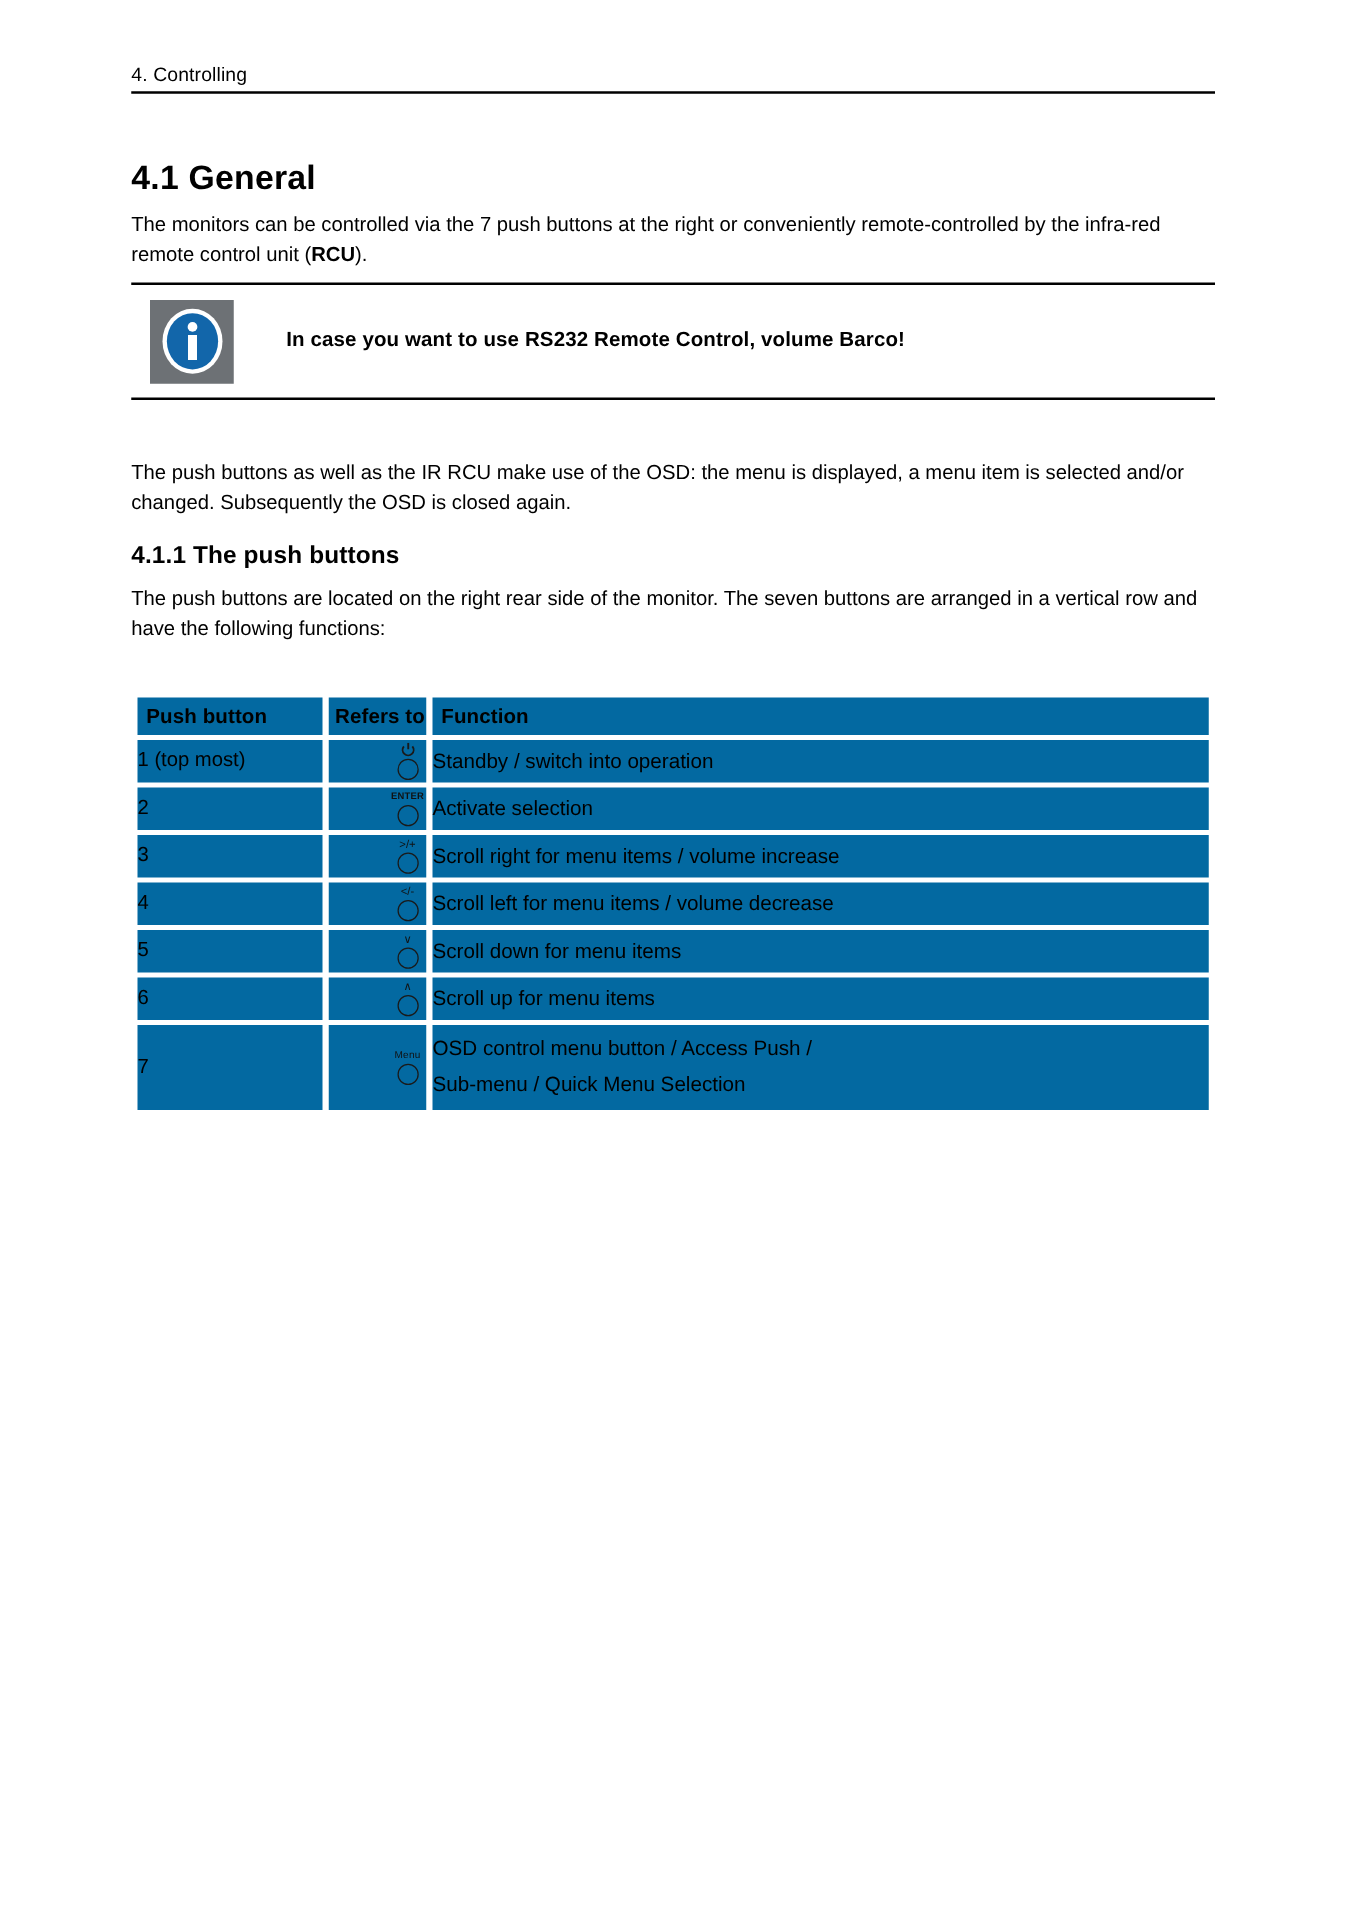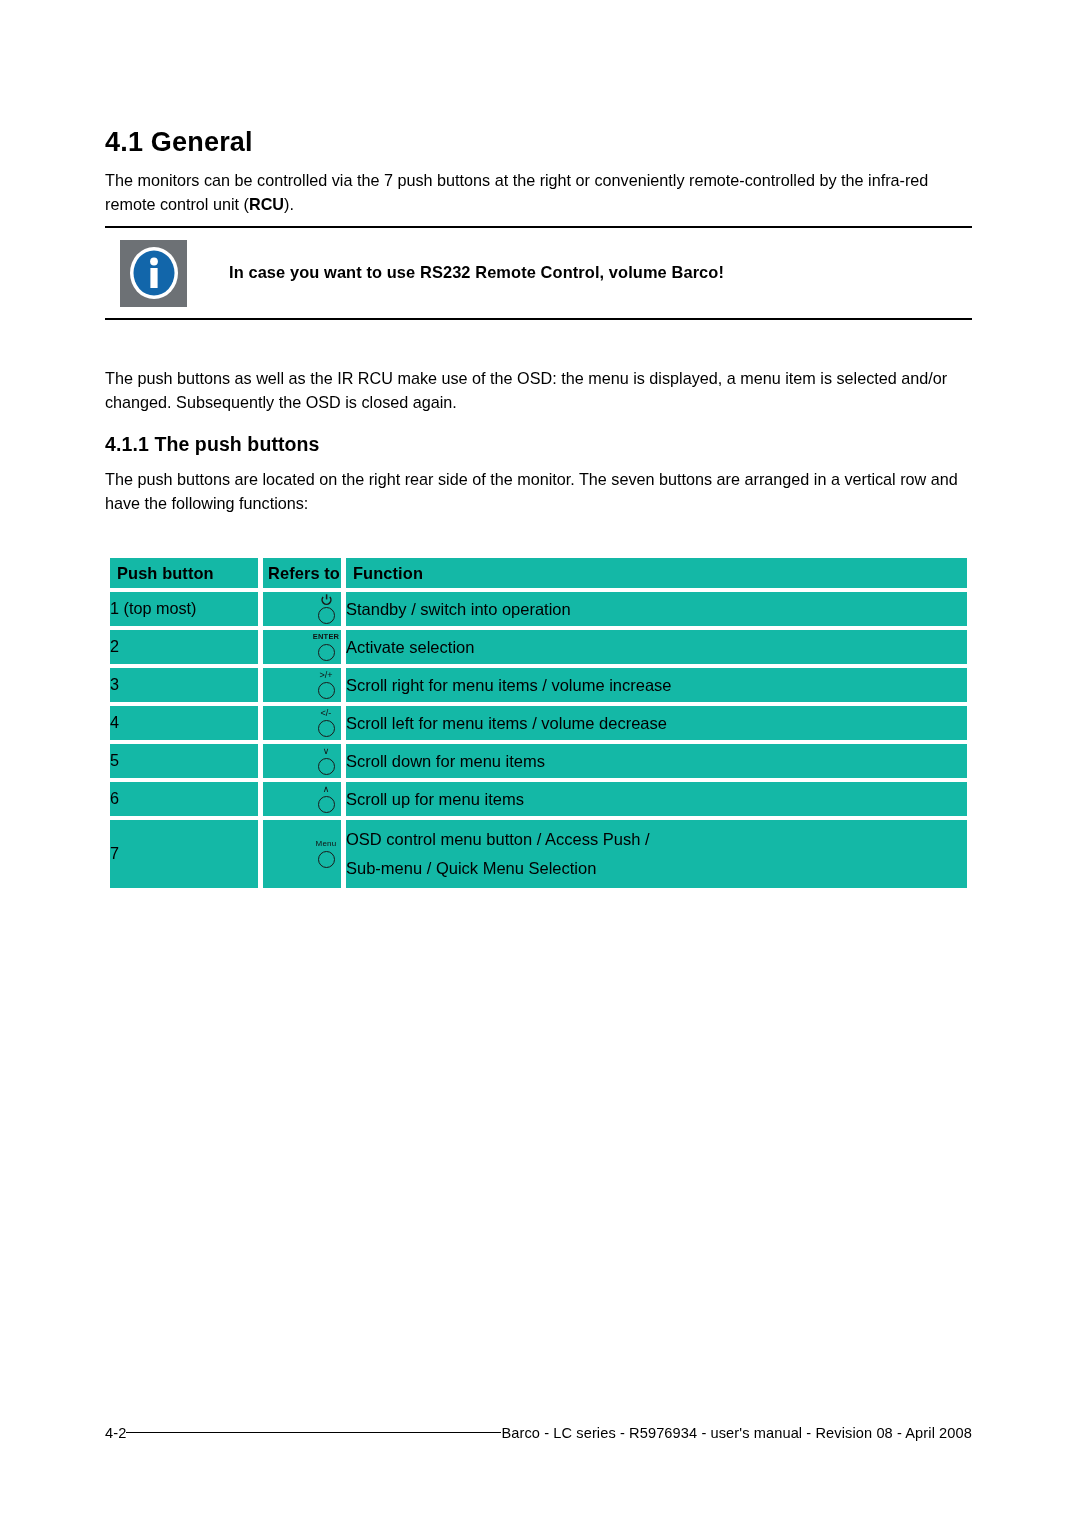--- a/index.html
+++ b/index.html
@@ -114,21 +114,21 @@
   .ptable {
     position: absolute;
     left: 105px;
     top: 554px;
     width: 867px;
     border-collapse: separate;
     border-spacing: 5px 4px;
     table-layout: fixed;
   }
   .ptable td, .ptable th {
-    background: #14b8a6;
+    background: #0369a1;
     padding: 0;
     vertical-align: middle;
     text-align: left;
   }
   .ptable col.c1 { width: 148px; }
   .ptable col.c2 { width: 78px; }
   .ptable col.c3 { width: auto; }
 
   .ptable thead th {
     height: 30px;
@@ -213,20 +213,24 @@
     border-bottom: 1.6px solid #000;
     margin: 0 0 2px 0;
   }
   .footer .fmeta { flex: 0 0 auto; }
 </style>
 </head>
 <body>
 
 <div class="page">
 
+  <div class="running-header">
+    <div class="rh-text">4. Controlling</div>
+    <div class="rh-rule"></div>
+  </div>
 
   <div class="h1">4.1 General</div>
 
   <div class="para" id="para-intro"><span>The monitors can be controlled via the 7 push buttons at the right or conveniently remote-controlled by the infra-red remote control unit (</span><b>RCU</b><span>).</span></div>
 
   <div class="notebox">
     <div class="note-icon">
       <svg width="56" height="56" viewBox="0 0 56 56" aria-hidden="true">
         <ellipse cx="28" cy="28" rx="24" ry="26" fill="#ffffff"></ellipse>
         <ellipse cx="28" cy="28" rx="20.5" ry="22.5" fill="#1266aa"></ellipse>
@@ -349,19 +353,14 @@
         </td>
         <td class="cell-fn">
           <span class="line">OSD control menu button / Access Push /</span>
           <span class="line">Sub-menu / Quick Menu Selection</span>
         </td>
       </tr>
 
     </tbody>
   </table>
 
-  <div class="footer">
-    <span class="fpage">4-2</span>
-    <span class="frule"></span>
-    <span class="fmeta">Barco - LC series - R5976934 - user's manual - Revision 08 - April 2008</span>
-  </div>
 
 </div>
 
 </body></html>

